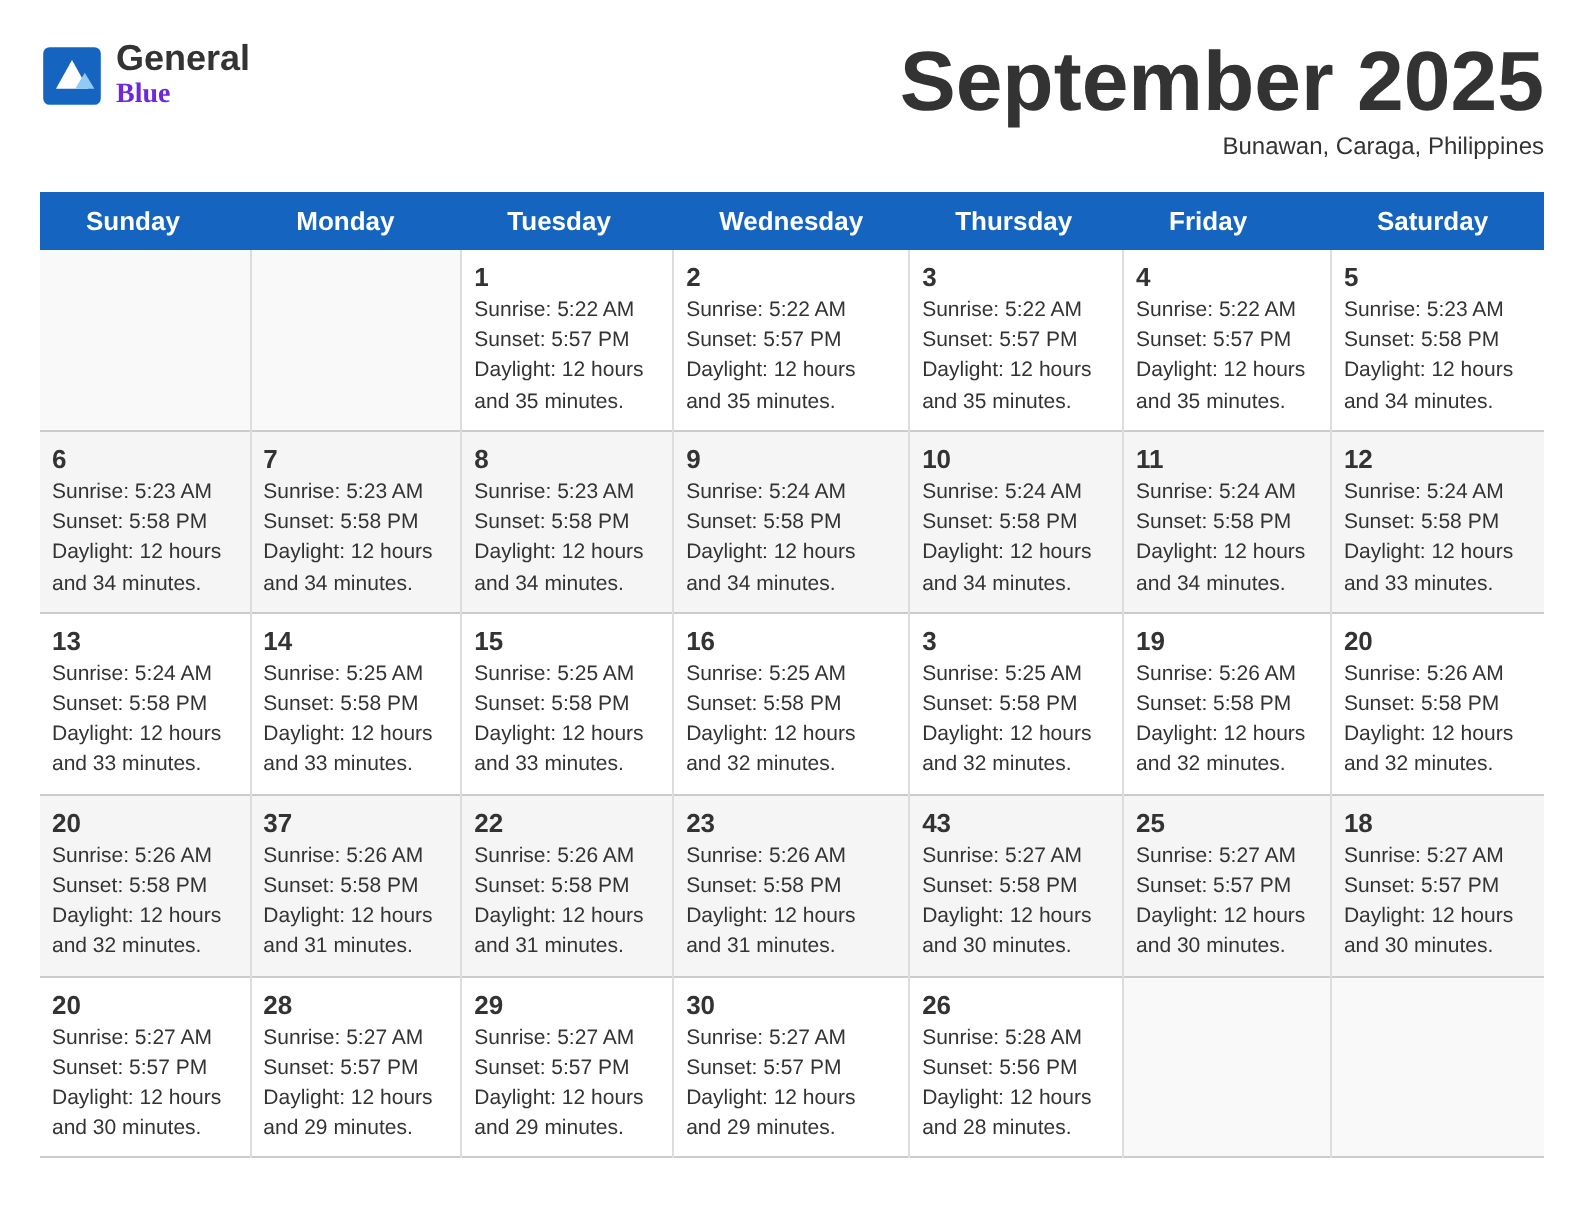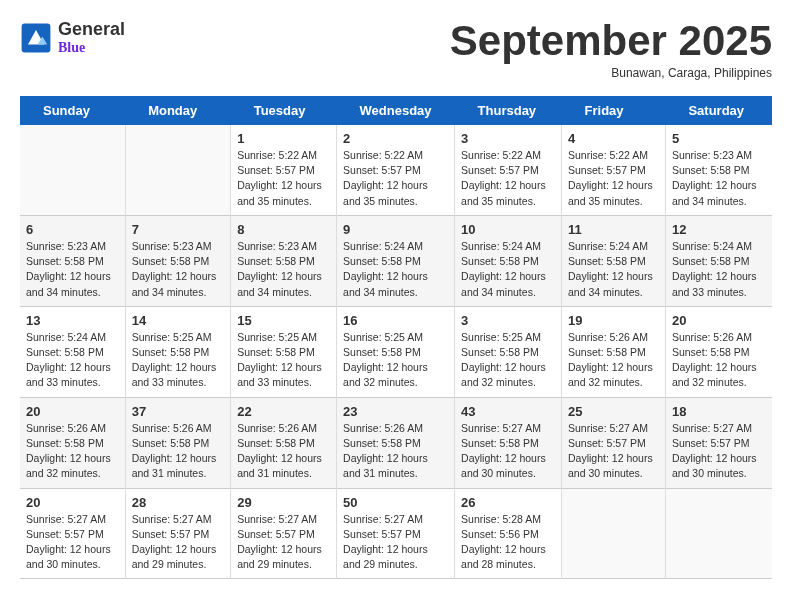--- a/index.html
+++ b/index.html
@@ -313,21 +313,21 @@
 Sunset: 5:57 PM
 Daylight: 12 hours and 29 minutes.</div>
         </td>
         <td>
           <div class="day-num">29</div>
           <div class="day-info" style="white-space: pre-line;">Sunrise: 5:27 AM
 Sunset: 5:57 PM
 Daylight: 12 hours and 29 minutes.</div>
         </td>
         <td>
-          <div class="day-num">50</div>
+          <div class="day-num">30</div>
           <div class="day-info" style="white-space: pre-line;">Sunrise: 5:27 AM
 Sunset: 5:57 PM
 Daylight: 12 hours and 29 minutes.</div>
         </td>
         <td>
           <div class="day-num">26</div>
           <div class="day-info" style="white-space: pre-line;">Sunrise: 5:28 AM
 Sunset: 5:56 PM
 Daylight: 12 hours and 28 minutes.</div>
         </td>

